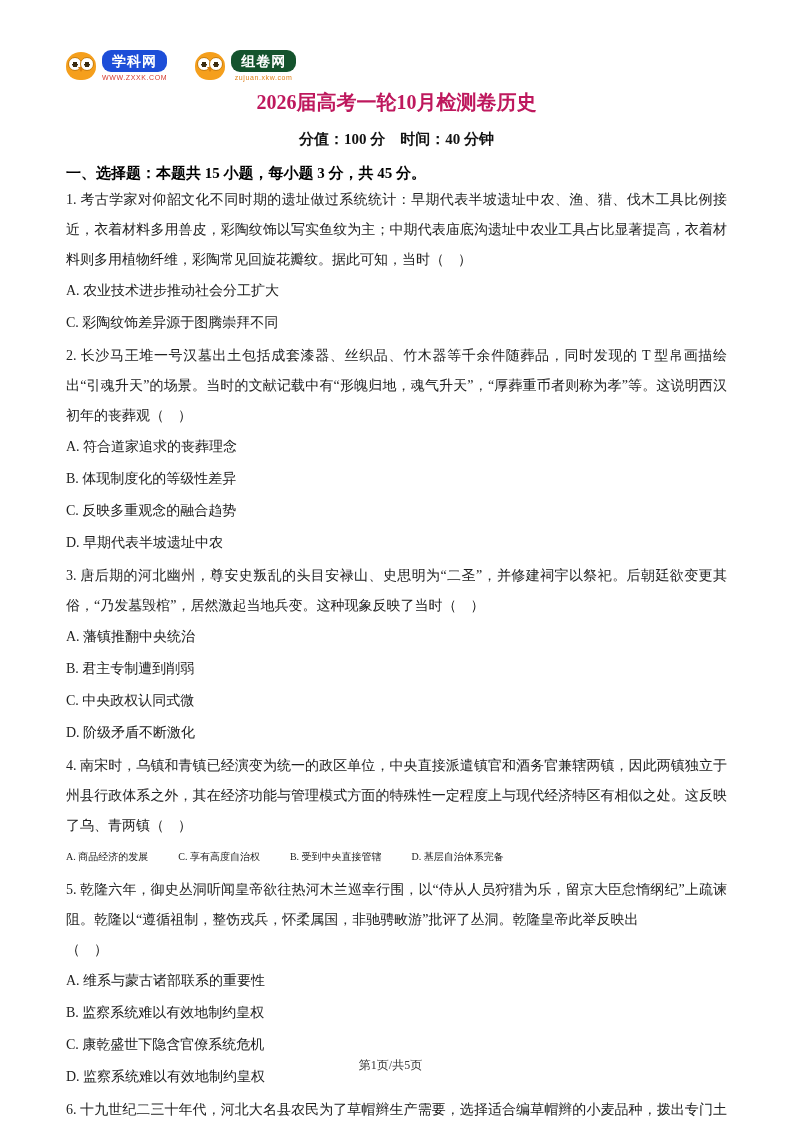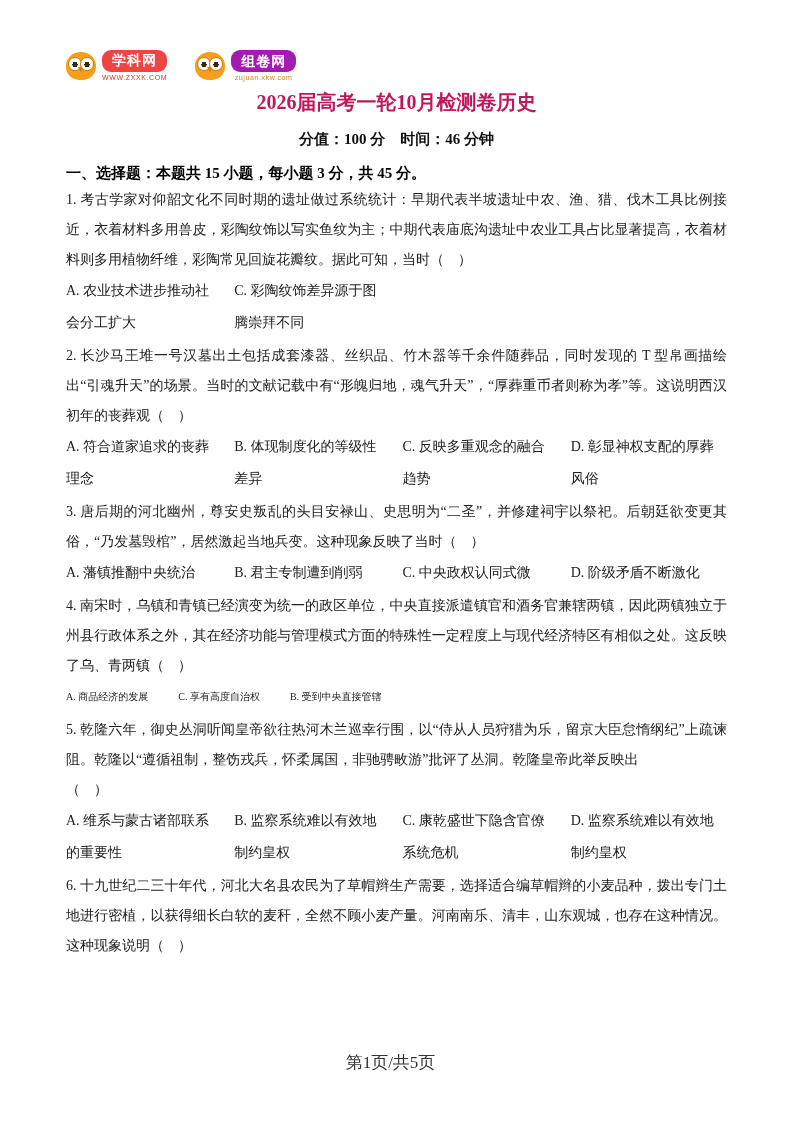--- a/index.html
+++ b/index.html
@@ -39,50 +39,50 @@
     border-left:3px solid transparent; border-right:3px solid transparent;
     border-top:5px solid #d97e0e;
   }
   .logo-col { display:flex; flex-direction:column; align-items:center; gap:2px; }
   .badge {
     font-family:"Liberation Sans","DejaVu Sans",sans-serif;
     font-weight:700; font-size:14px; line-height:1;
     padding:4px 10px; border-radius:9px; color:#ffffff;
     letter-spacing:1px;
   }
-  .badge.red  { background:#ef4444;font-family:Liberation Serif, serif; }
-  .badge.dark { background:#a21caf; }
+  .badge.red  { background:#1d4ed8; }
+  .badge.dark { background:#14532d; }
   .logo-sub {
     font-family:"Liberation Sans","DejaVu Sans",sans-serif;
     font-size:7px; letter-spacing:.6px;
   }
   .logo-sub.red    { color:#d43a2f; }
   .logo-sub.orange { color:#de7f16; }
   
   .title    { text-align:center; font-size:20px; font-weight:700; margin-top:4px; color:#be185d; }
   .subtitle { text-align:center; font-size:15px; font-weight:700; margin-top:14px; color:#111; }
   .section  { font-size:15px; font-weight:700; margin-top:15px; color:#000000; }
   
   .question { margin-top:2px; }
   .stem {
     font-size:14px; line-height:30px;
     text-align:justify;
     margin-top:2px;
   }
   .bracket-line { font-size:14px; line-height:30px; }
   .opt-grid {
-    display:grid; grid-template-columns:1fr 1fr 1fr 1fr; column-gap:12px;
+    display:grid; grid-template-columns:1fr; column-gap:12px;
     font-size:14px; line-height:32px;
   }
   .opt-inline { display:flex; gap:30px; font-size:10px; line-height:32px; flex-wrap:wrap; }
   .opt { white-space:normal; }
   
   .footer {
     position:absolute; left:0; right:12px; bottom:48px;
-    text-align:center; font-size:17px; color:#333;
+    text-align:center; font-size:12px; color:#333;
   }
 </style>
 </head>
 <body>
 
 <div class="sheet">
 
   <div class="logos">
     <div class="logo">
       <span class="owl">
@@ -98,57 +98,58 @@
           <span class="beak"></span>
         </span>
       <span class="logo-col">
         <span class="badge dark">组卷网</span>
         <span class="logo-sub orange">zujuan.xkw.com</span>
       </span>
     </div>
   </div>
 
   <h1 class="title">2026届高考一轮10月检测卷历史</h1>
-  <div class="subtitle">分值：100 分　时间：46 分钟</div>
+  <div class="subtitle">分值：100 分　时间：40 分钟</div>
   <div class="section">一、选择题：本题共 15 小题，每小题 3 分，共 45 分。</div>
 
   <div class="question">
     <p class="stem">1. 考古学家对仰韶文化不同时期的遗址做过系统统计：早期代表半坡遗址中农、渔、猎、伐木工具比例接近，衣着材料多用兽皮，彩陶纹饰以写实鱼纹为主；中期代表庙底沟遗址中农业工具占比显著提高，衣着材料则多用植物纤维，彩陶常见回旋花瓣纹。据此可知，当时（　）</p>
     <div class="opt-grid">
       <span class="opt">A. 农业技术进步推动社会分工扩大</span>
       <span class="opt">C. 彩陶纹饰差异源于图腾崇拜不同</span>
     </div>
   </div>
 
   <div class="question">
     <p class="stem">2. 长沙马王堆一号汉墓出土包括成套漆器、丝织品、竹木器等千余件随葬品，同时发现的 T 型帛画描绘出“引魂升天”的场景。当时的文献记载中有“形魄归地，魂气升天”，“厚葬重币者则称为孝”等。这说明西汉初年的丧葬观（　）</p>
     <div class="opt-grid">
       <span class="opt">A. 符合道家追求的丧葬理念</span>
       <span class="opt">B. 体现制度化的等级性差异</span>
       <span class="opt">C. 反映多重观念的融合趋势</span>
-      <span class="opt">D. 彰显神权支配的厚葬风俗</span>
+      <span class="opt">D. 早期代表半坡遗址中农</span>
     </div>
   </div>
 
   <div class="question">
     <p class="stem">3. 唐后期的河北幽州，尊安史叛乱的头目安禄山、史思明为“二圣”，并修建祠宇以祭祀。后朝廷欲变更其俗，“乃发墓毁棺”，居然激起当地兵变。这种现象反映了当时（　）</p>
     <div class="opt-grid">
       <span class="opt">A. 藩镇推翻中央统治</span>
       <span class="opt">B. 君主专制遭到削弱</span>
       <span class="opt">C. 中央政权认同式微</span>
       <span class="opt">D. 阶级矛盾不断激化</span>
     </div>
   </div>
 
   <div class="question">
     <p class="stem">4. 南宋时，乌镇和青镇已经演变为统一的政区单位，中央直接派遣镇官和酒务官兼辖两镇，因此两镇独立于州县行政体系之外，其在经济功能与管理模式方面的特殊性一定程度上与现代经济特区有相似之处。这反映了乌、青两镇（　）</p>
     <div class="opt-inline">
       <span class="opt">A. 商品经济的发展</span>
       <span class="opt">C. 享有高度自治权</span>
       <span class="opt">B. 受到中央直接管辖</span>
+      <span class="opt">D. 基层自治体系完备</span>
     </div>
   </div>
 
   <div class="question">
     <p class="stem">5. 乾隆六年，御史丛洞听闻皇帝欲往热河木兰巡幸行围，以“侍从人员狩猎为乐，留京大臣怠惰纲纪”上疏谏阻。乾隆以“遵循祖制，整饬戎兵，怀柔属国，非驰骋畋游”批评了丛洞。乾隆皇帝此举反映出</p>
     <p class="bracket-line">（　）</p>
     <div class="opt-grid">
       <span class="opt">A. 维系与蒙古诸部联系的重要性</span>
       <span class="opt">B. 监察系统难以有效地制约皇权</span>
       <span class="opt">C. 康乾盛世下隐含官僚系统危机</span>

